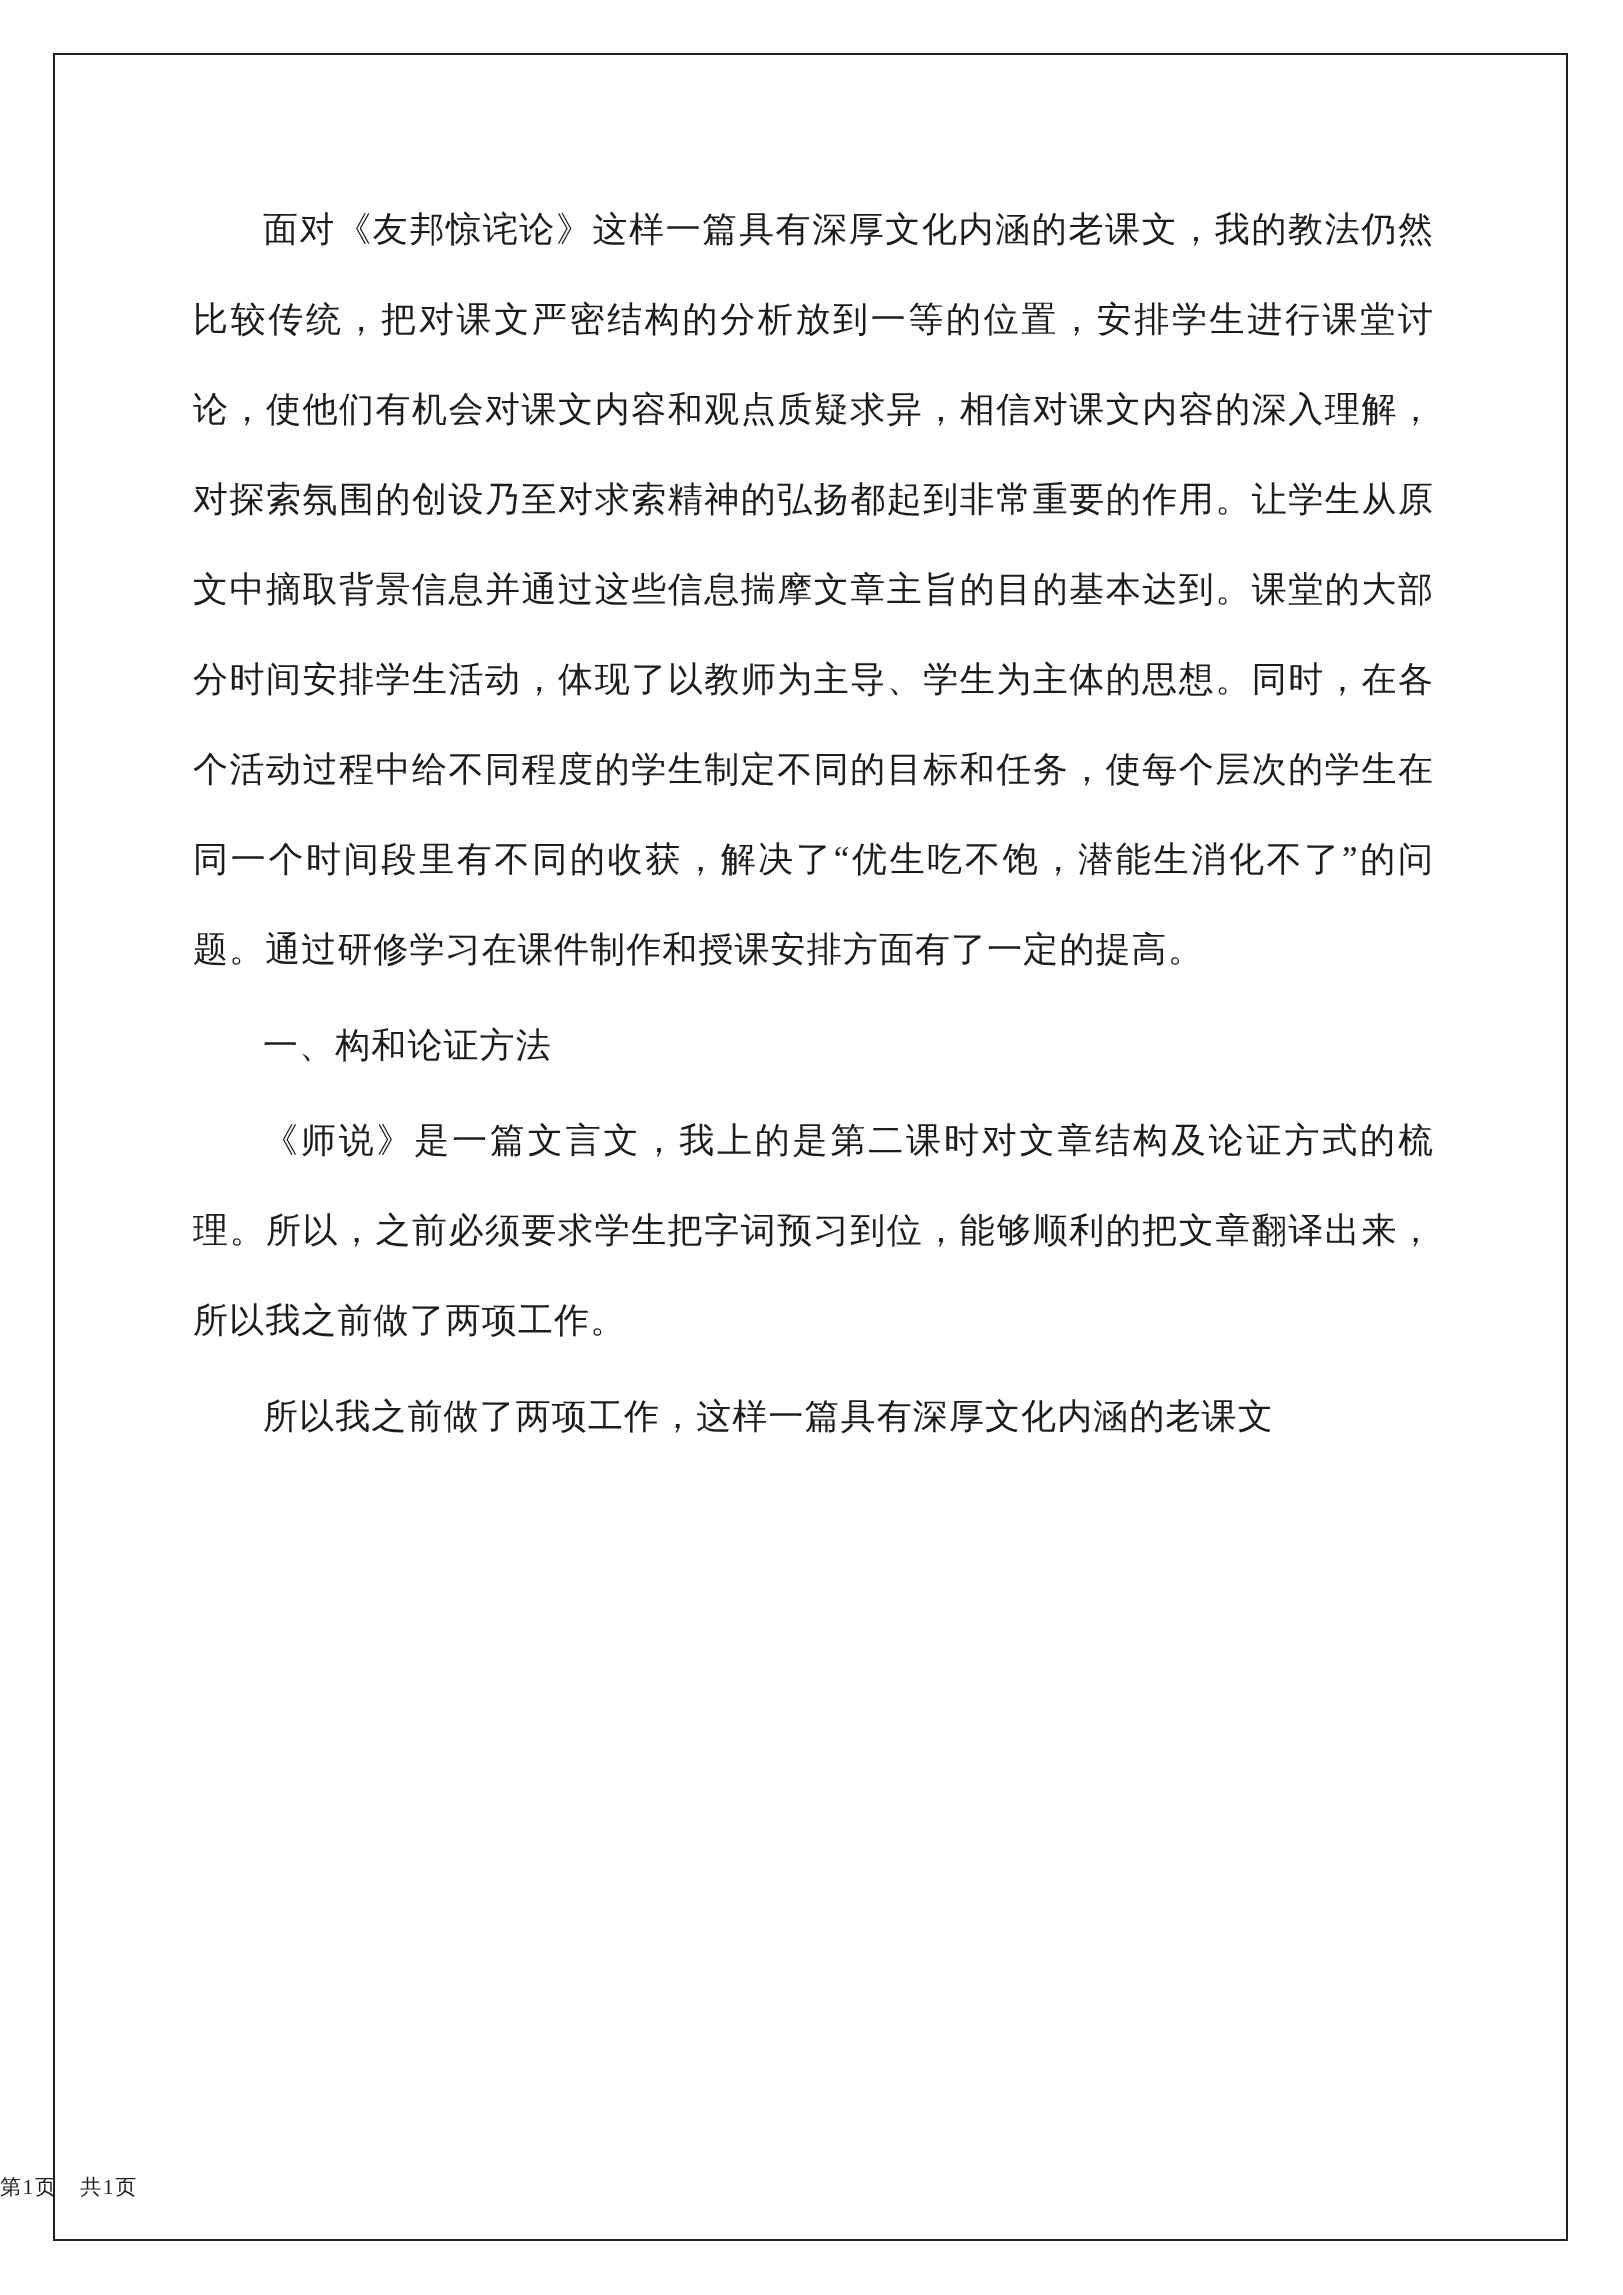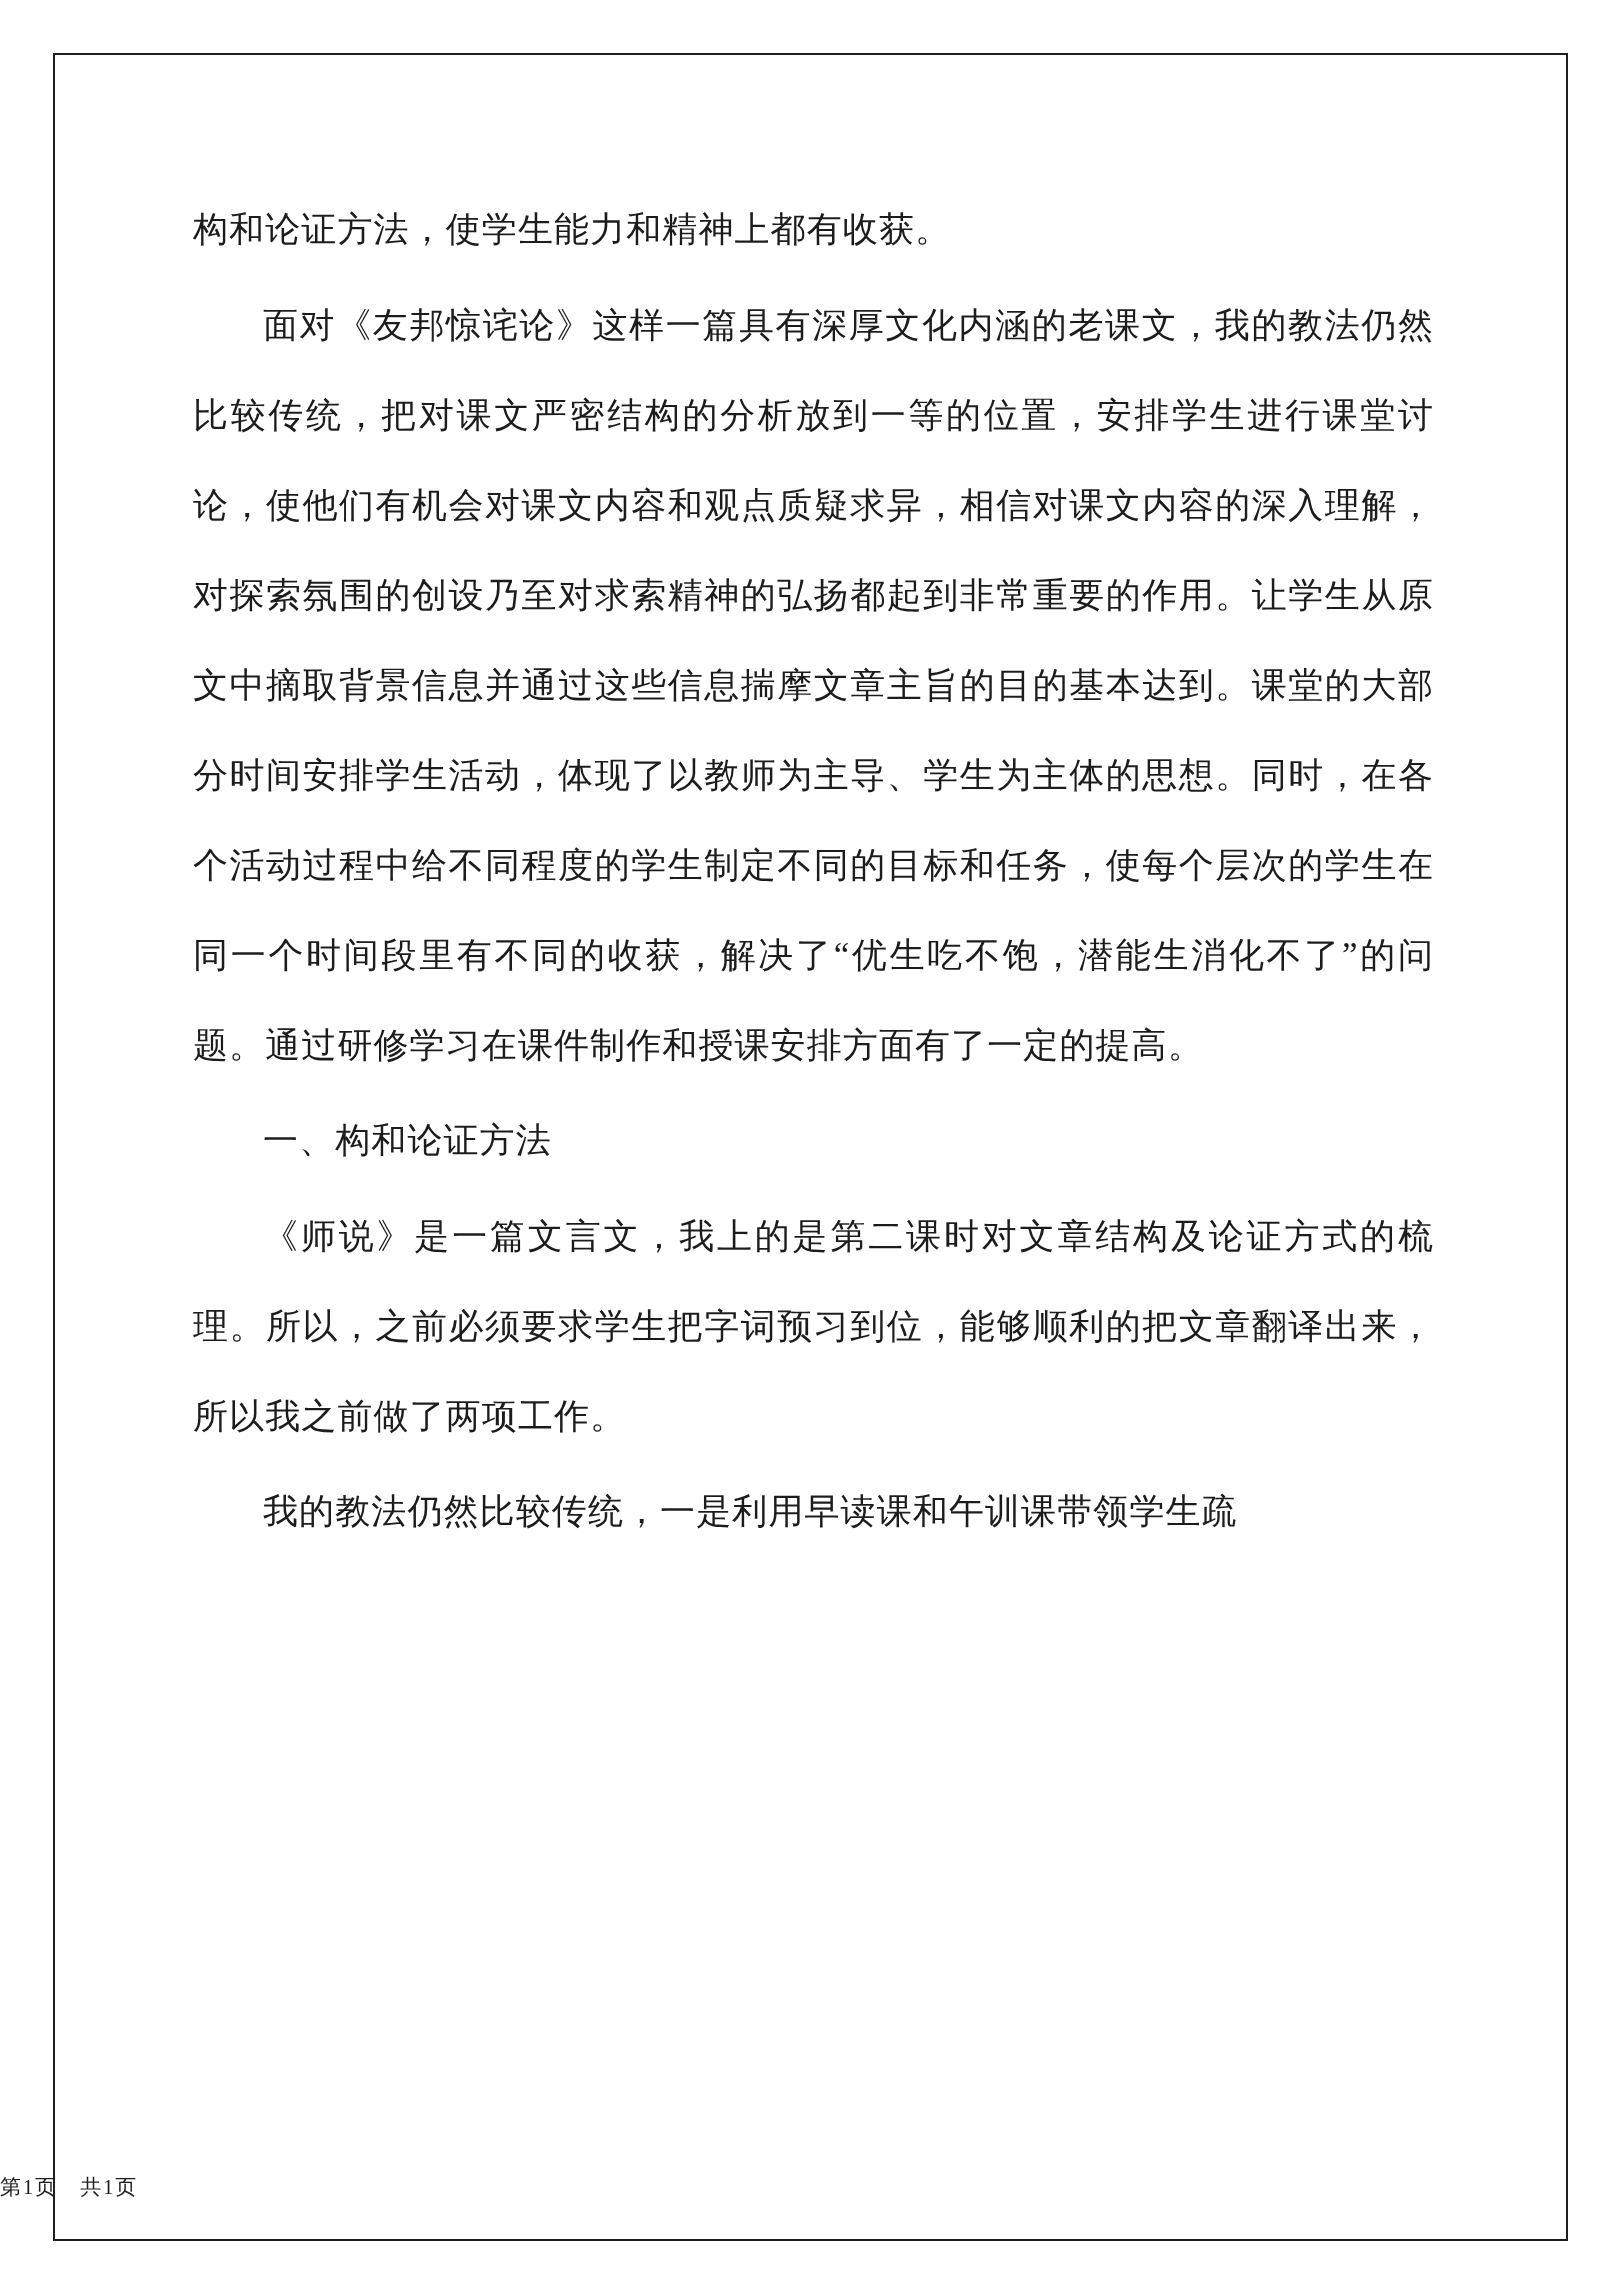--- a/index.html
+++ b/index.html
@@ -59,25 +59,24 @@
   }
 </style>
 </head>
 <body>
 
 <div class="page">
 
   <div class="page-border"></div>
 
   <div class="content">
-    <p class="para">构和论证方法，使学生能力和精神上都有收获。</p>
     <p class="para indent">面对《友邦惊诧论》这样一篇具有深厚文化内涵的老课文，我的教法仍然比较传统，把对课文严密结构的分析放到一等的位置，安排学生进行课堂讨论，使他们有机会对课文内容和观点质疑求异，相信对课文内容的深入理解，对探索氛围的创设乃至对求索精神的弘扬都起到非常重要的作用。让学生从原文中摘取背景信息并通过这些信息揣摩文章主旨的目的基本达到。课堂的大部分时间安排学生活动，体现了以教师为主导、学生为主体的思想。同时，在各个活动过程中给不同程度的学生制定不同的目标和任务，使每个层次的学生在同一个时间段里有不同的收获，解决了“优生吃不饱，潜能生消化不了”的问题。通过研修学习在课件制作和授课安排方面有了一定的提高。</p>
     <p class="para indent">一、构和论证方法</p>
     <p class="para indent">《师说》是一篇文言文，我上的是第二课时对文章结构及论证方式的梳理。所以，之前必须要求学生把字词预习到位，能够顺利的把文章翻译出来，所以我之前做了两项工作。</p>
-    <p class="para indent">我的教法仍然比较传统，一是利用早读课和午训课带领学生疏</p>
+    <p class="para indent">所以我之前做了两项工作，这样一篇具有深厚文化内涵的老课文</p>
   </div>
 
   <div class="footer">
     <span>第1页 共1页</span>
   </div>
 
 </div>
 
 
 </body></html>

